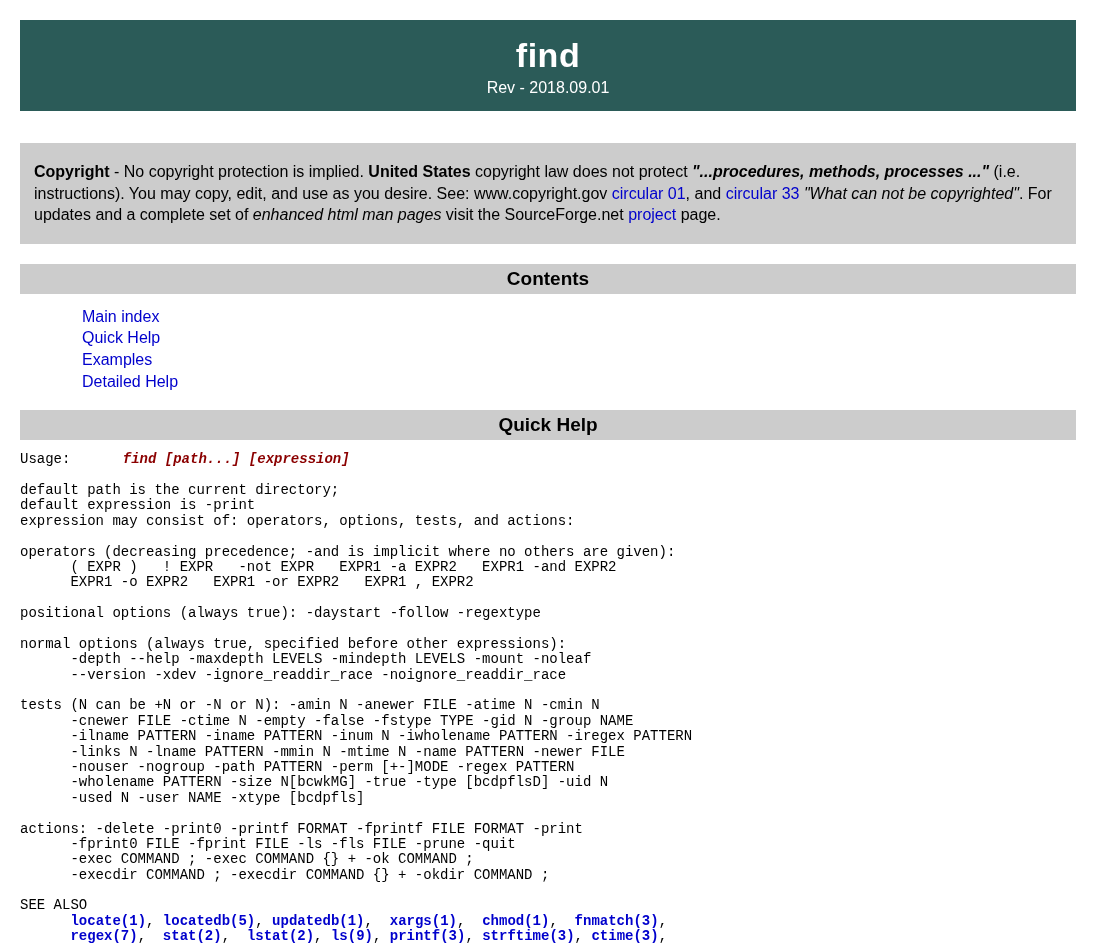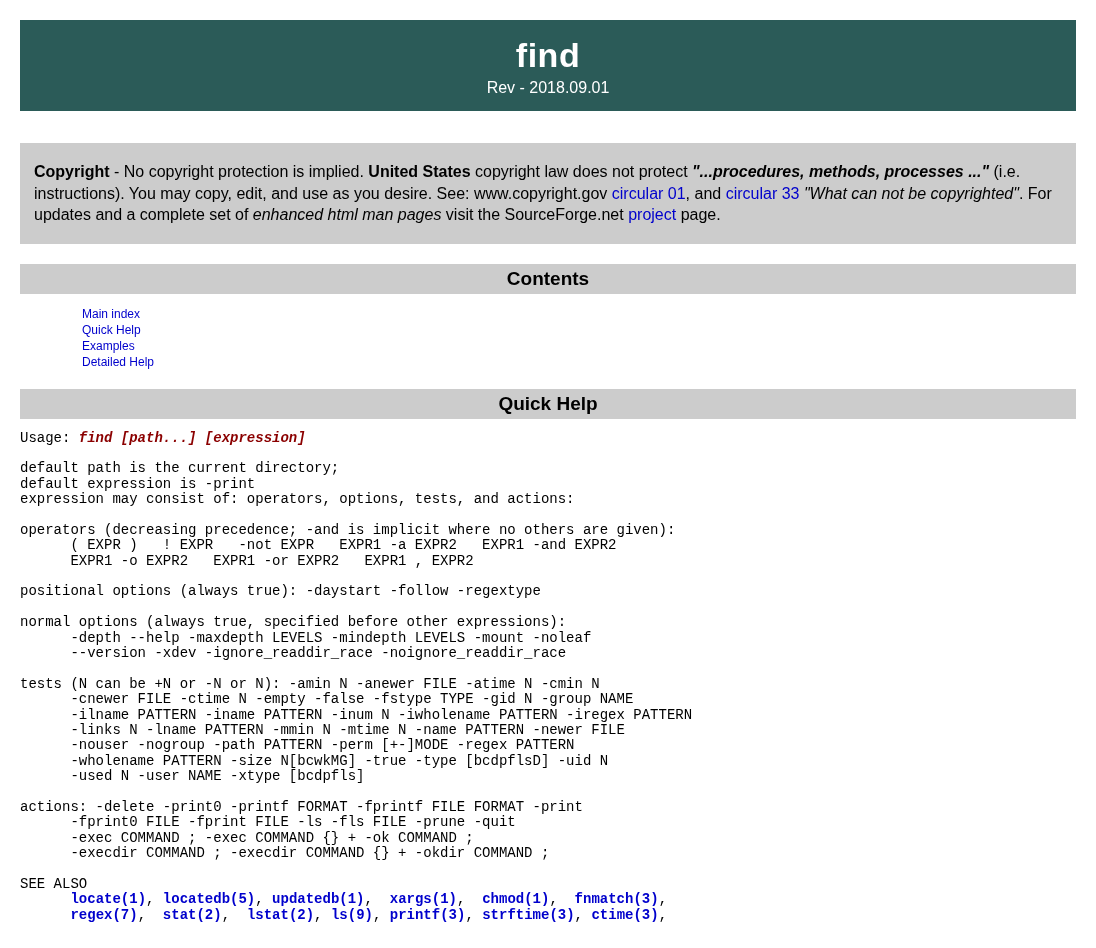--- a/index.html
+++ b/index.html
@@ -47,41 +47,42 @@
     background: #cccccc;
     padding: 4px 8px;
     font-size: 19px;
     font-weight: bold;
     margin: 10px 0 12px 0;
     text-align: center;
   }
   .contents-list {
     padding-left: 62px;
     margin: 0 0 18px 0;
-    font-size: 12px;
+    font-size: 16px;
     line-height: 1.35;
   }
   .contents-list a {
     color: #0000cc;
     text-decoration: none;
   }
   .contents-list div {
     margin: 0;
   }
   pre.quickhelp {
     font-family: "Courier New", monospace;
     font-size: 14px;
     line-height: 1.1;
     margin: 10px 0 0 0;
     white-space: pre;
   }
   .usage-cmd {
     color: #8b0000;
     font-style: italic;
     font-weight: bold;
+    margin-left: 44px;
   }
   pre.quickhelp a {
     color: #0000cc;
     font-weight: bold;
     text-decoration: none;
     margin-top: 40px;
   }
 </style>
 </head>
 <body>

